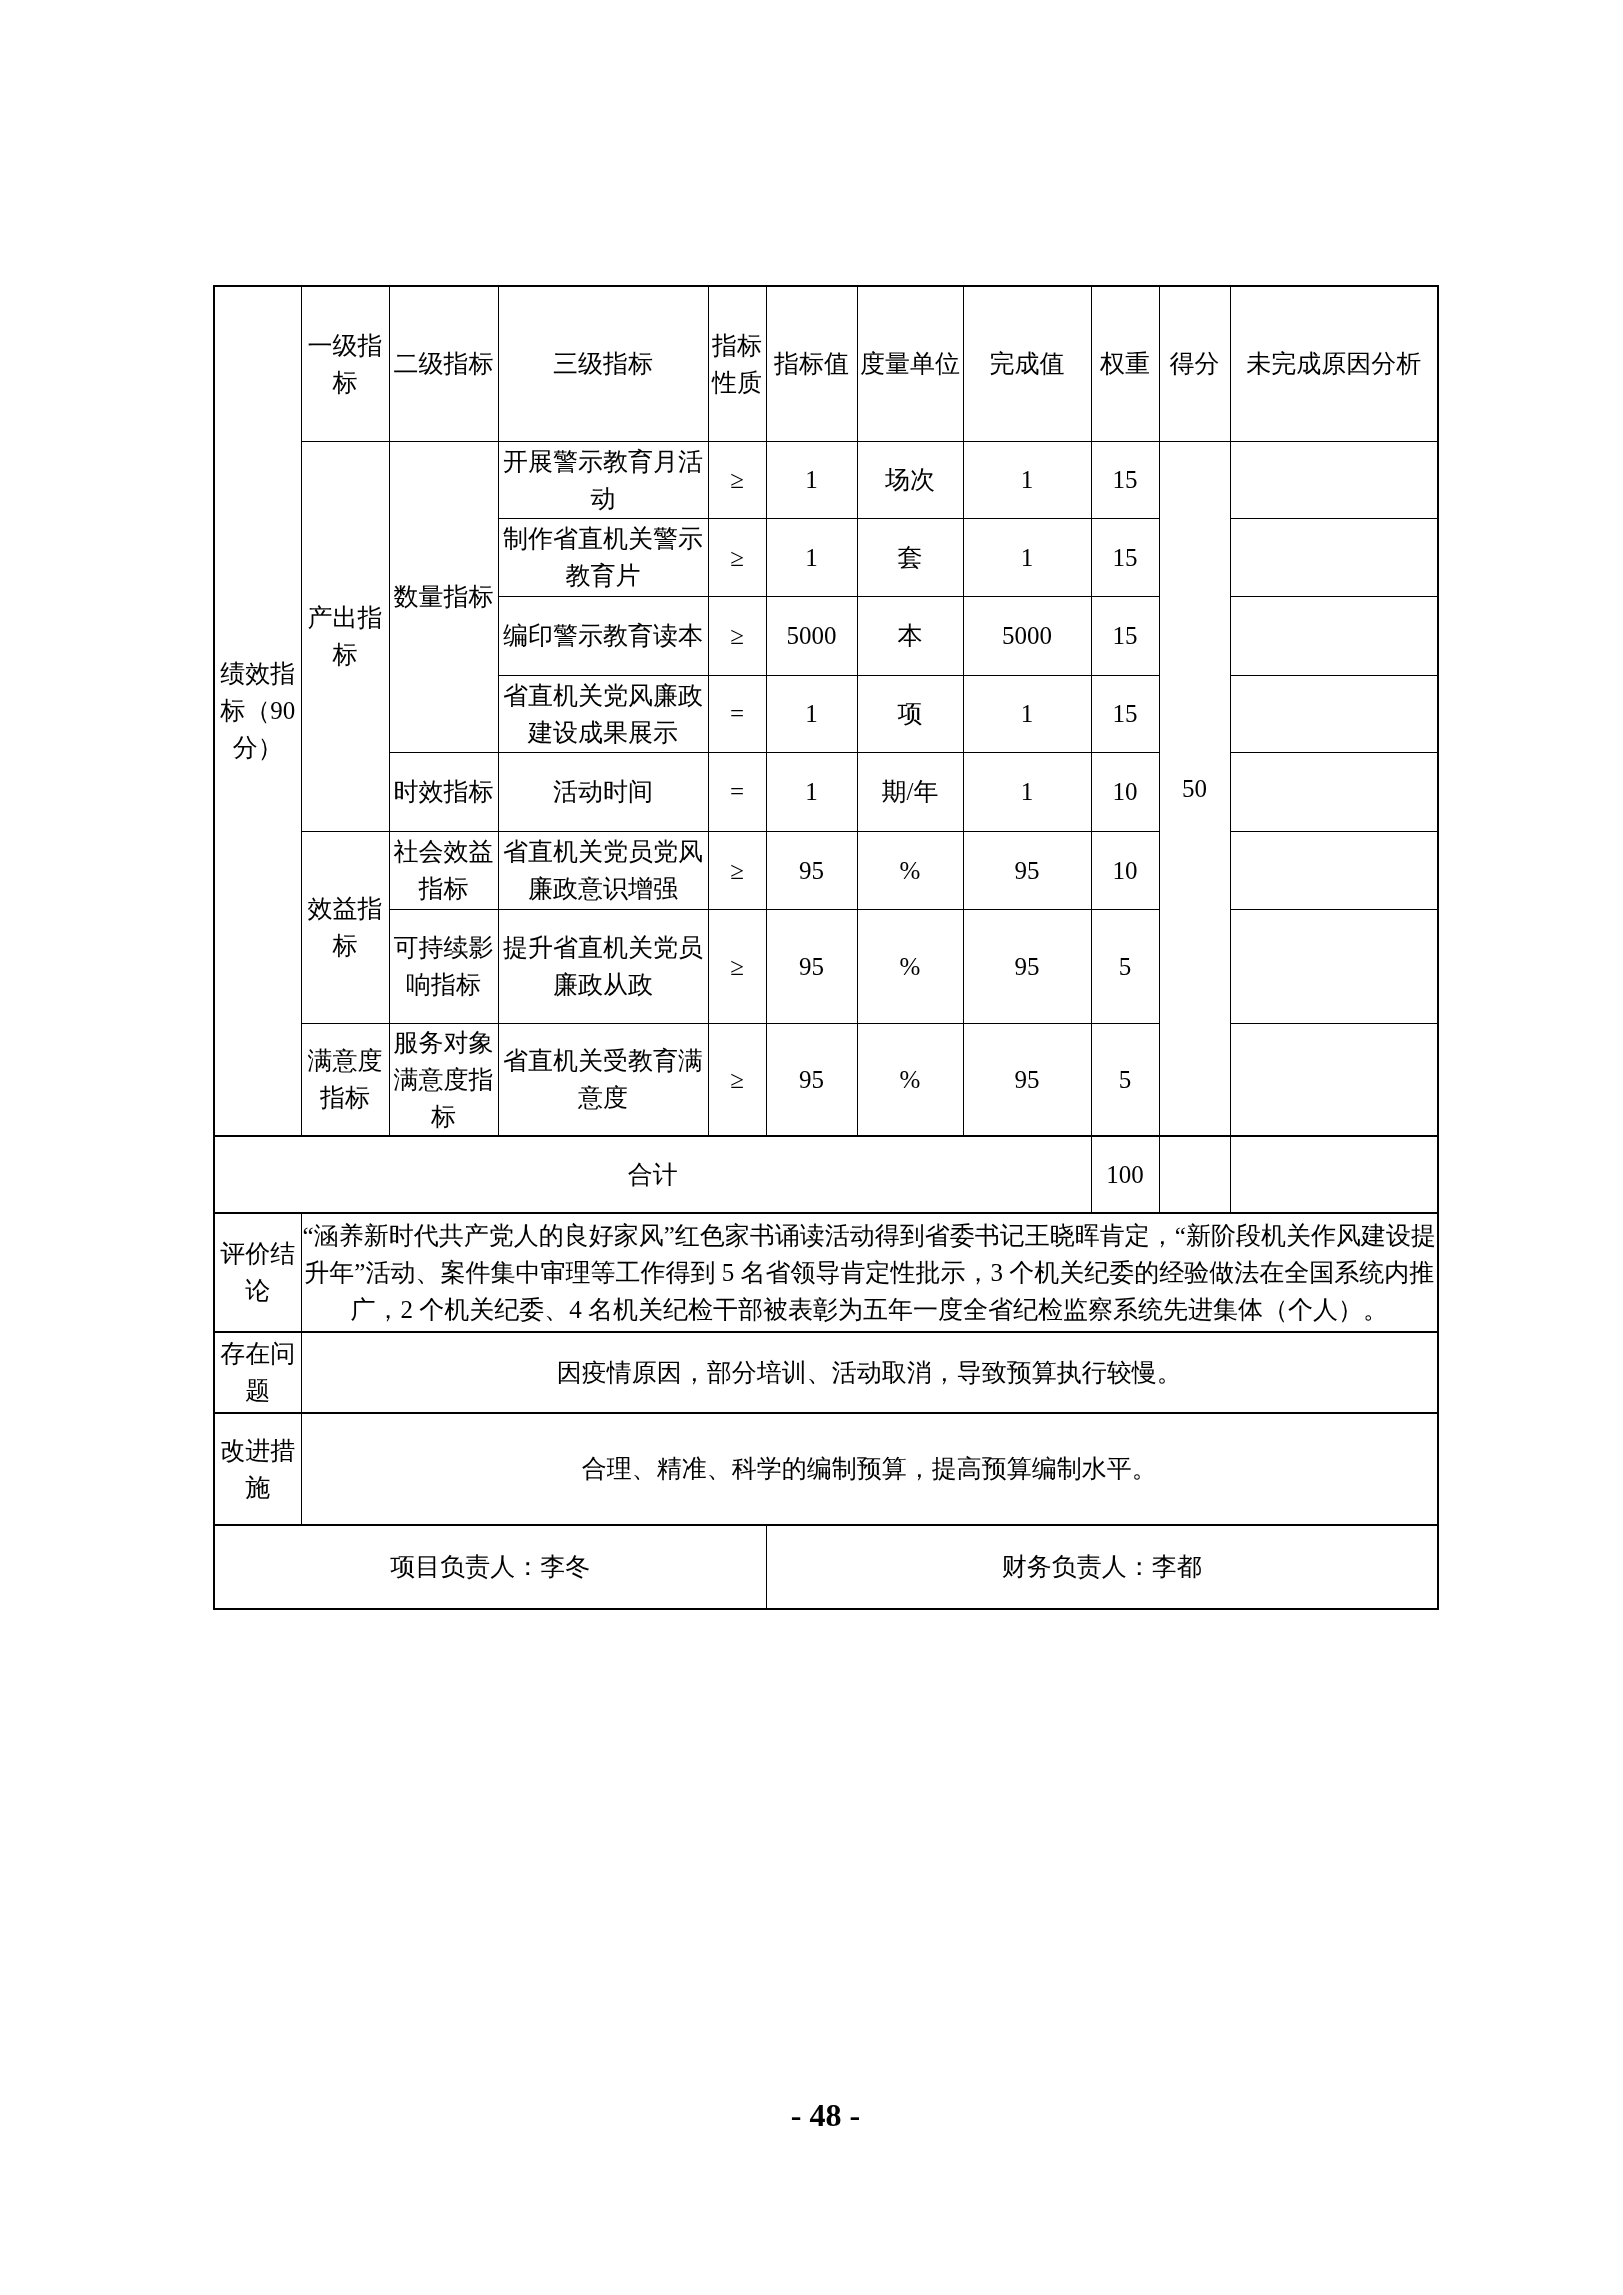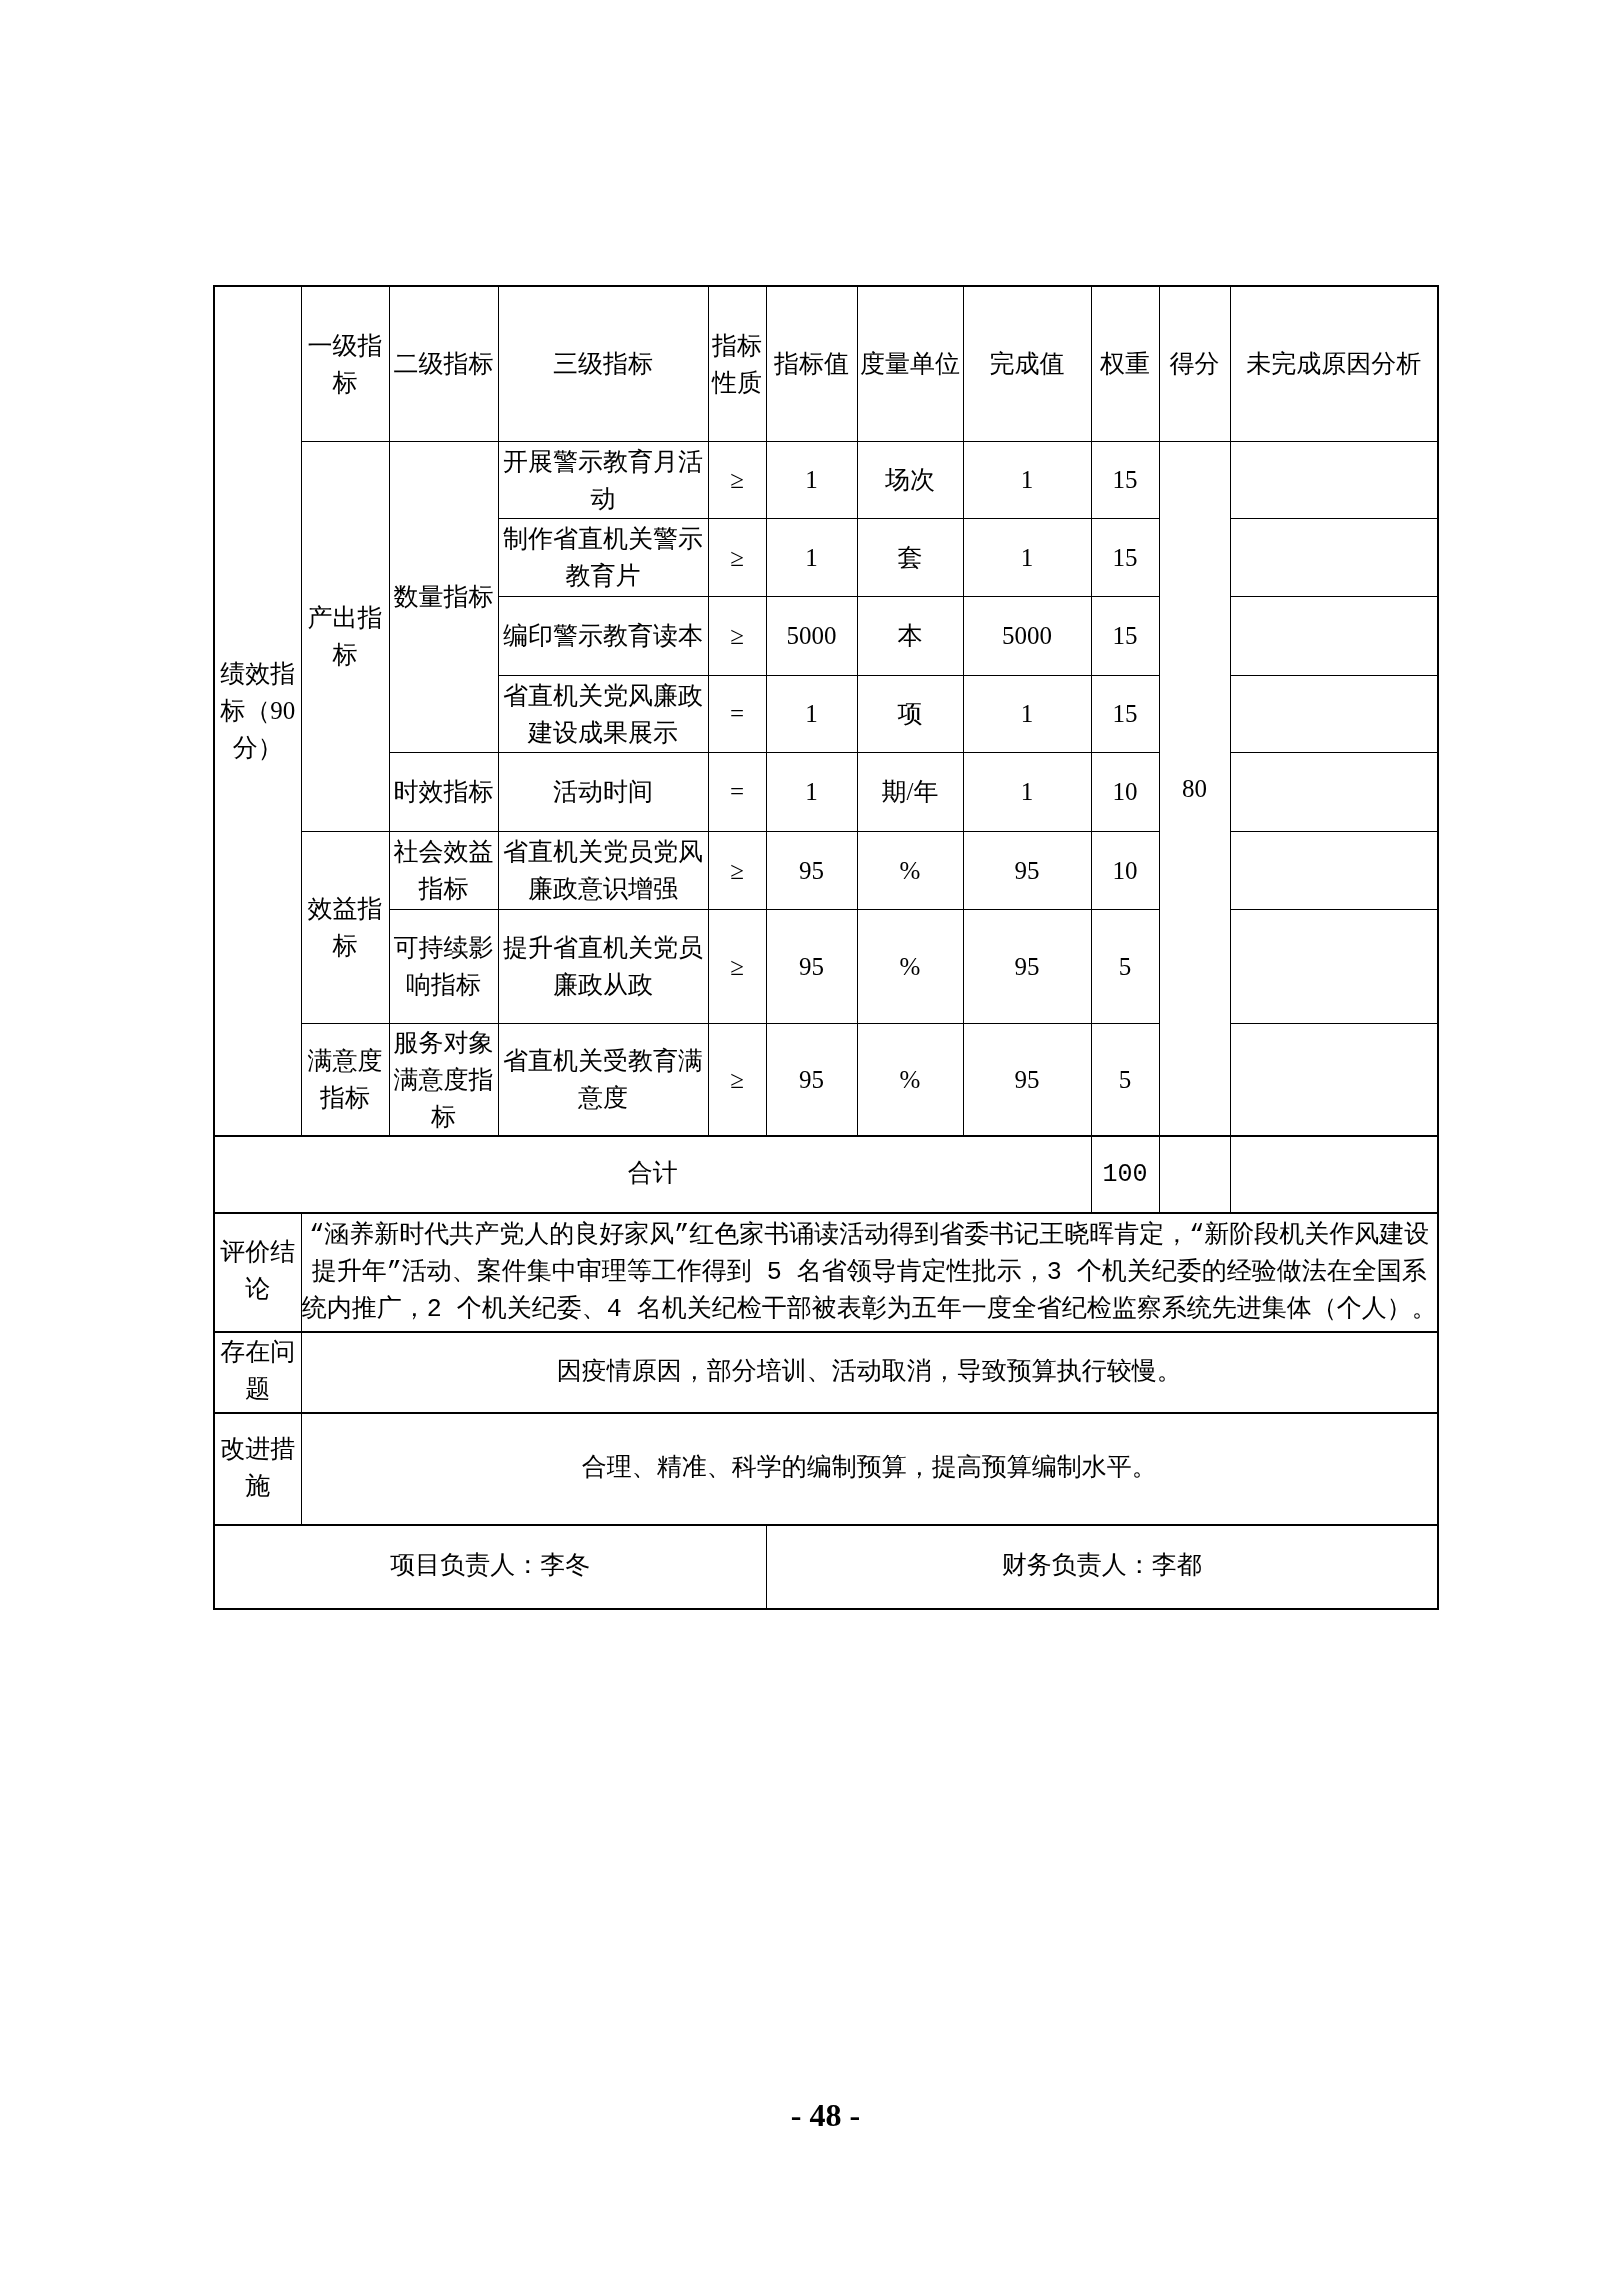--- a/index.html
+++ b/index.html
@@ -6,21 +6,21 @@
   body{width:1623px;height:2295px;position:relative;color:#000;
        font-family:"Liberation Serif","DejaVu Serif",serif;}
   .sheet{position:absolute;inset:0;background:#ffffff;}
 
   table.kpi{position:absolute;left:213px;top:285px;width:1224px;
             border-collapse:collapse;table-layout:fixed;
             border:2.4px solid #000;}
   .kpi td,.kpi th{border:1.6px solid #000;text-align:center;vertical-align:middle;
             font-size:25px;line-height:37px;font-weight:normal;padding:0;
             word-break:break-all;overflow:hidden;}
-  tr.sep td{border-top:2.4px solid #000;font-family:Liberation Mono, monospace;}
+  tr.sep td{border-top:2.4px solid #000;}
 
   .p8 {padding:0 6.5px;}
   .p12{padding:0 9.7px;}
   .p14{padding:0 11.4px;}
   .p16{padding:0 13px;}
   .c0 {padding:0 13px;}
   .group{padding:0 13px 73px 13px;}
   .total-label{padding:0 13px 16px 13px;}
   .total-weight{padding:23px 9.7px 0 9.7px;}
   .content{word-break:normal;text-align:left;padding:0 14.6px;line-height:47px;border-radius:14px;}
@@ -67,21 +67,21 @@
 
       <tr style="height:77px">
         <td class="p16" rowspan="5">产出指标</td>
         <td class="p14" rowspan="4">数量指标</td>
         <td class="p16">开展警示教育月活动</td>
         <td class="p8 nature">≥</td>
         <td class="p16">1</td>
         <td class="p14">场次</td>
         <td class="p16">1</td>
         <td class="p12">15</td>
-        <td class="p12" rowspan="8">80</td>
+        <td class="p12" rowspan="8">50</td>
         <td class="p16"></td>
       </tr>
 
       <tr style="height:78px">
         <td class="p16">制作省直机关警示教育片</td>
         <td class="p8 nature">≥</td>
         <td class="p16">1</td>
         <td class="p14">套</td>
         <td class="p16">1</td>
         <td class="p12">15</td>

